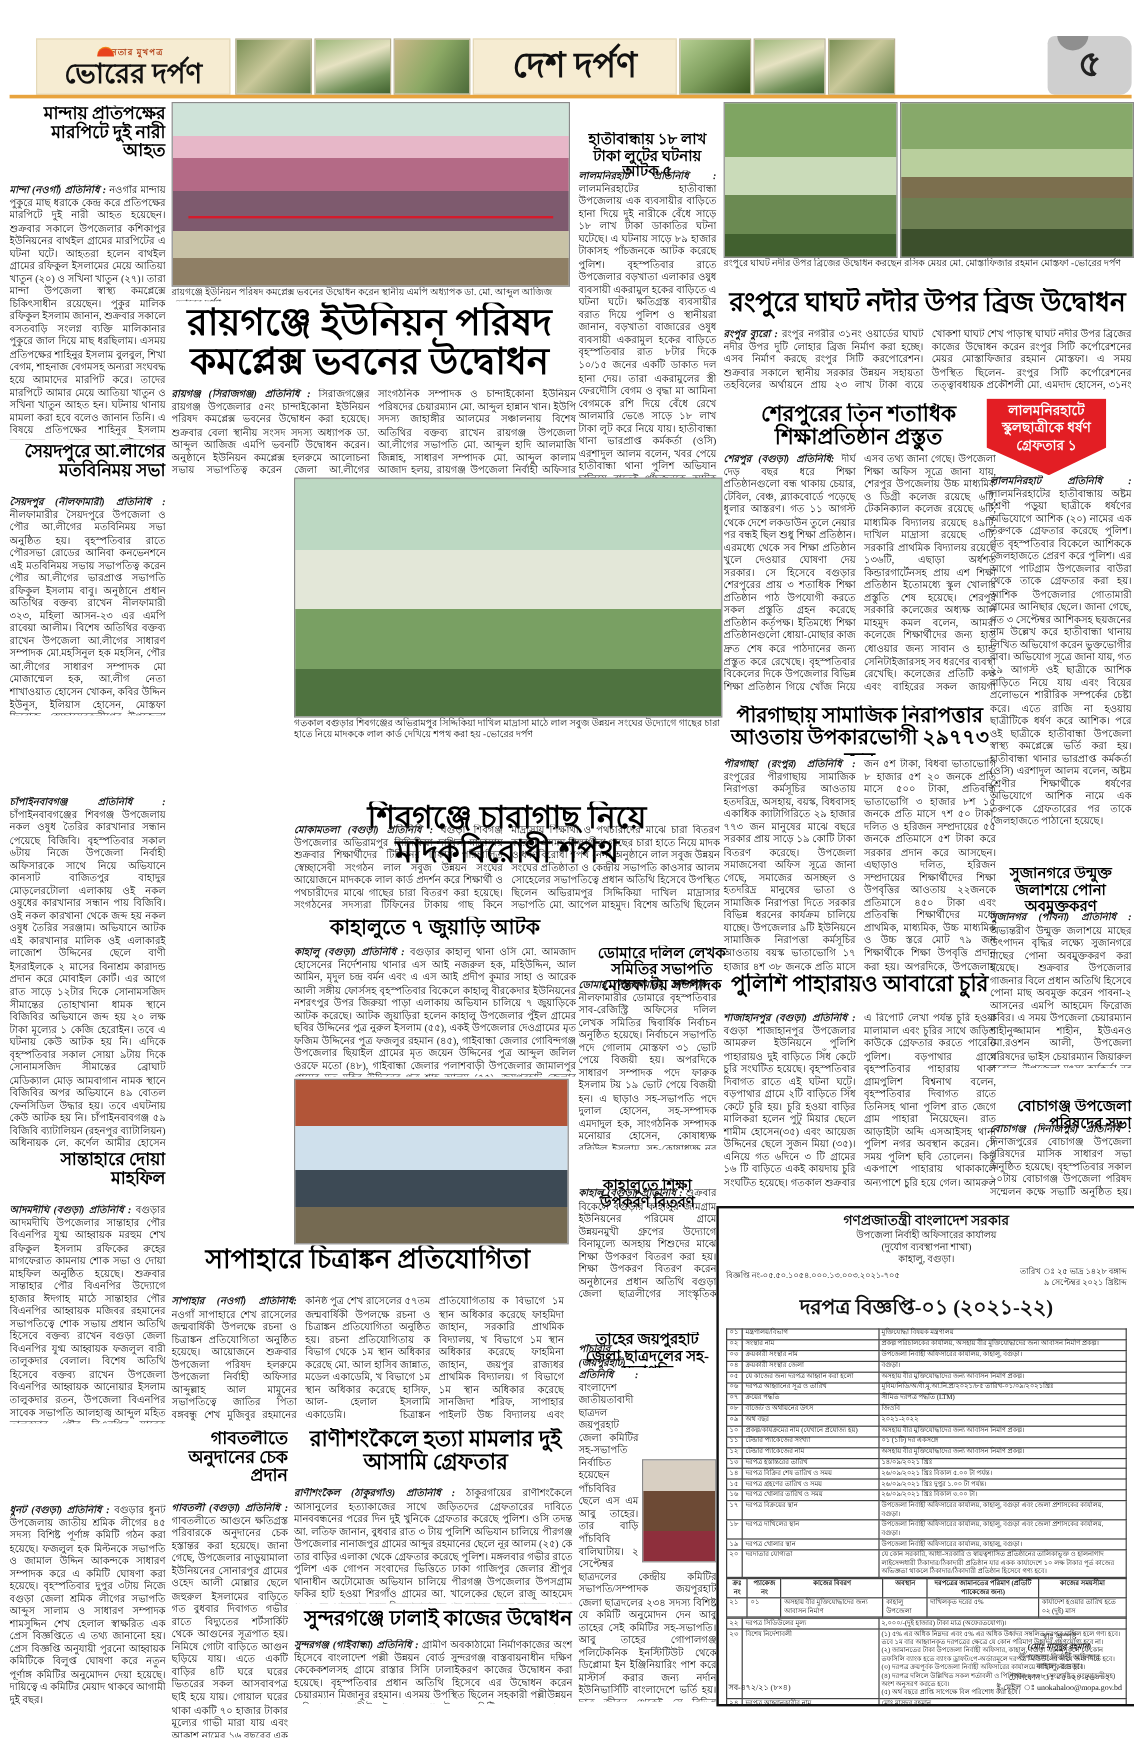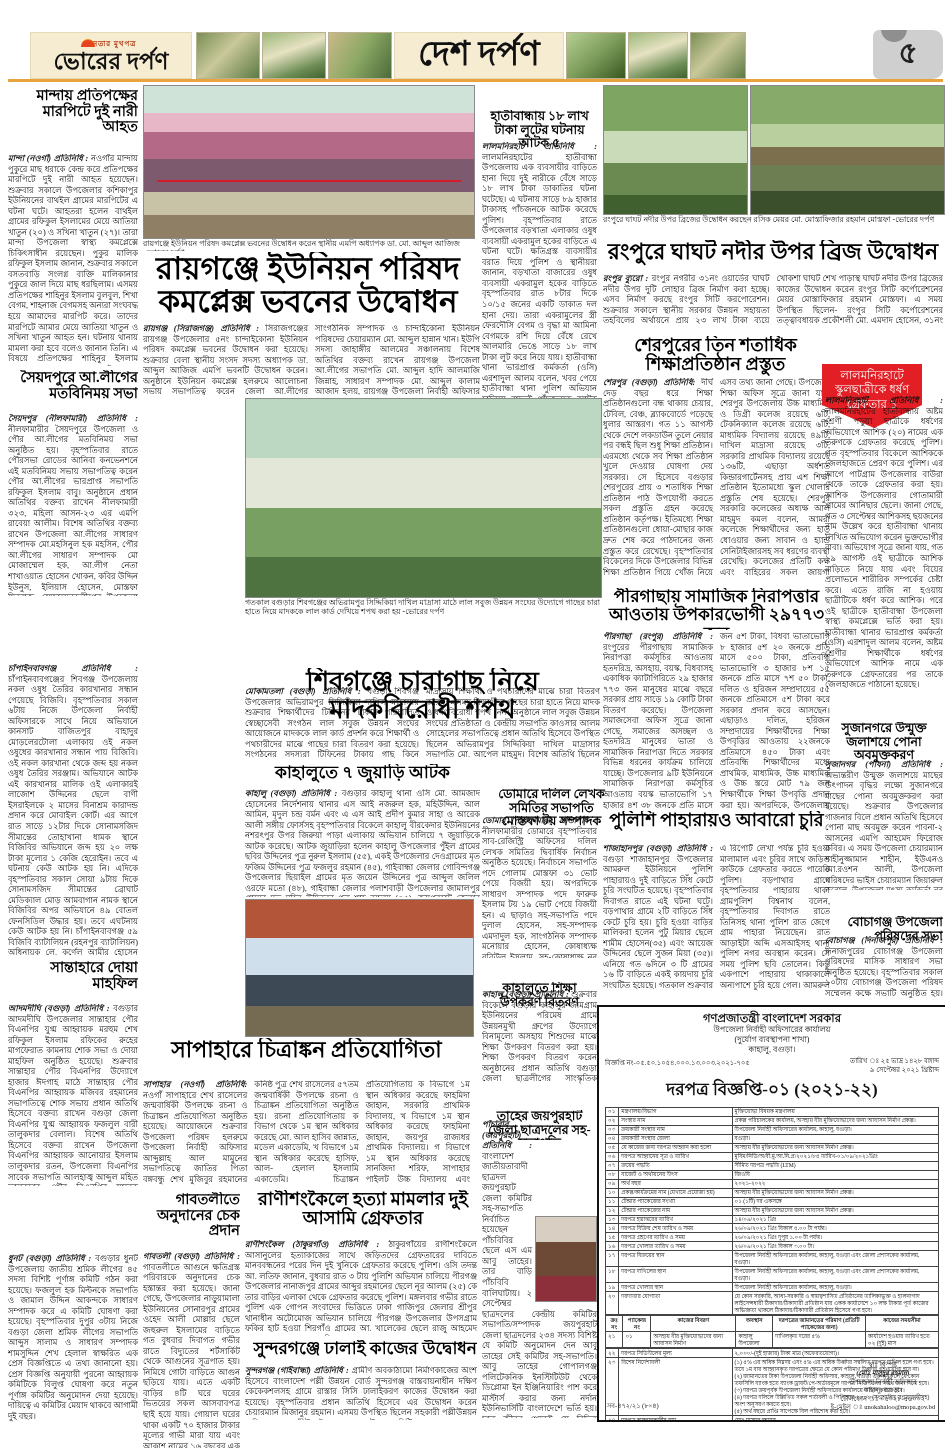--- a/index.html
+++ b/index.html
@@ -11,21 +11,21 @@
   .brandbox{display:flex;flex-direction:column;align-items:center;justify-content:center;}
   .tagline{font-size:7px;color:#b03a10;font-weight:bold;letter-spacing:1px;}
   .brand{font-size:23px;font-weight:900;line-height:1;}
   .sun{position:absolute;top:6px;left:50%;width:14px;height:8px;border-radius:14px 14px 0 0;
        background:radial-gradient(circle at 50% 100%, #e8431f 0 60%, #f5a21b 75%);}
   .thumb{border:1px solid #b9b18f;}
   .t1{background:linear-gradient(135deg,#7a8f55,#c9c89a 45%,#5d7a43);}
   .t2{background:linear-gradient(160deg,#9db87a,#e6e2c2 40%,#6f8f57 75%,#41622f);}
   .t3{background:linear-gradient(120deg,#cbb98a,#8ba864 50%,#4c6b3a);}
   .t4{background:linear-gradient(140deg,#b6cf92,#7e9e5d 50%,#39571f);}
-  .sectiontitle{font-size:34px;font-weight:900;display:flex;align-items:center;justify-content:center;}
+  .sectiontitle{font-size:29px;font-weight:900;display:flex;align-items:center;justify-content:center;}
   .datebox{display:flex;flex-direction:column;justify-content:center;align-items:flex-end;padding-right:8px;
            font-weight:bold;font-size:11.5px;line-height:1.35;}
   .pagebox{background:#cfcfcf;border-radius:6px 10px 10px 6px;display:flex;align-items:center;justify-content:center;}
   .pagecurl{position:absolute;top:-2px;left:8px;width:26px;height:14px;border-radius:0 0 14px 14px;background:#8f8f8f;}
   .pagenum{font-size:30px;font-weight:900;color:#222;}
   .orangerule{background:#e8a33d;}
   
   .hl{font-weight:900;color:#000;text-align:right;line-height:1.08;}
   .ctr{text-align:center;}
   .h-xl{font-size:31px;}
@@ -44,22 +44,22 @@
   
   .ph{border:1px solid #8a8a8a;}
   .ph-crowd{background:linear-gradient(180deg,#cfe3d9 0 18%,#e7b7c8 18% 30%,#b46a86 30% 48%,#7e5a6e 48% 70%,#c8c2a6 70% 85%,#8f7f65 85%);}
   .ph-field{background:linear-gradient(180deg,#bcd8c2 0 30%,#e3e7d8 30% 55%,#79a063 55% 80%,#4f7340 80%);}
   .ph-meet{background:linear-gradient(180deg,#b25538 0 28%,#cfe0ec 28% 55%,#3d4a55 55% 78%,#756a52 78%);}
   .ph-people{background:linear-gradient(180deg,#7fa562 0 35%,#cadbb9 35% 60%,#6b8a52 60% 85%,#41602f 85%);}
   .ph-bridge{background:linear-gradient(180deg,#87a96a 0 30%,#b9cf9d 30% 48%,#7c6f4e 48% 62%,#6d7f52 62% 82%,#3c4f2c 82%);}
   .ph-port{background:linear-gradient(180deg,#d8cfc2 0 30%,#6d4a35 30% 70%,#8e2f3c 70%);}
   .ribbon{position:absolute;left:4%;right:4%;top:62%;height:2px;background:#d41b2c;}
   
-  .badge-red{background:#e31e24;color:#fff;font-weight:400;text-align:center;font-size:11.5px;line-height:1.25;
-             clip-path:polygon(0 0,100% 0,100% 64%,52% 100%,0 64%);padding-top:4px;margin-top:32px;}
+  .badge-red{background:#e31e24;color:#fff;font-weight:700;text-align:center;font-size:11.5px;line-height:1.25;
+             clip-path:polygon(0 0,100% 0,100% 64%,52% 100%,0 64%);padding-top:4px;}
   
   .tender{border:2px solid #111;background:#fff;}
   .tender .cpad{padding:4px 6px 0 6px;}
   .tc{text-align:center;line-height:1.25;}
   .t-govt{font-size:11.5px;font-weight:900;}
   .t-sub{font-size:8px;}
   .memoline{display:flex;justify-content:space-between;font-size:6.8px;margin-top:2px;}
   .t-date{text-align:right;line-height:1.2;}
   .t-title{font-size:17px;font-weight:900;text-align:center;margin:2px 0 3px 0;}
   table.tt{width:100%;border-collapse:collapse;font-size:5.6px;line-height:1.25;}

